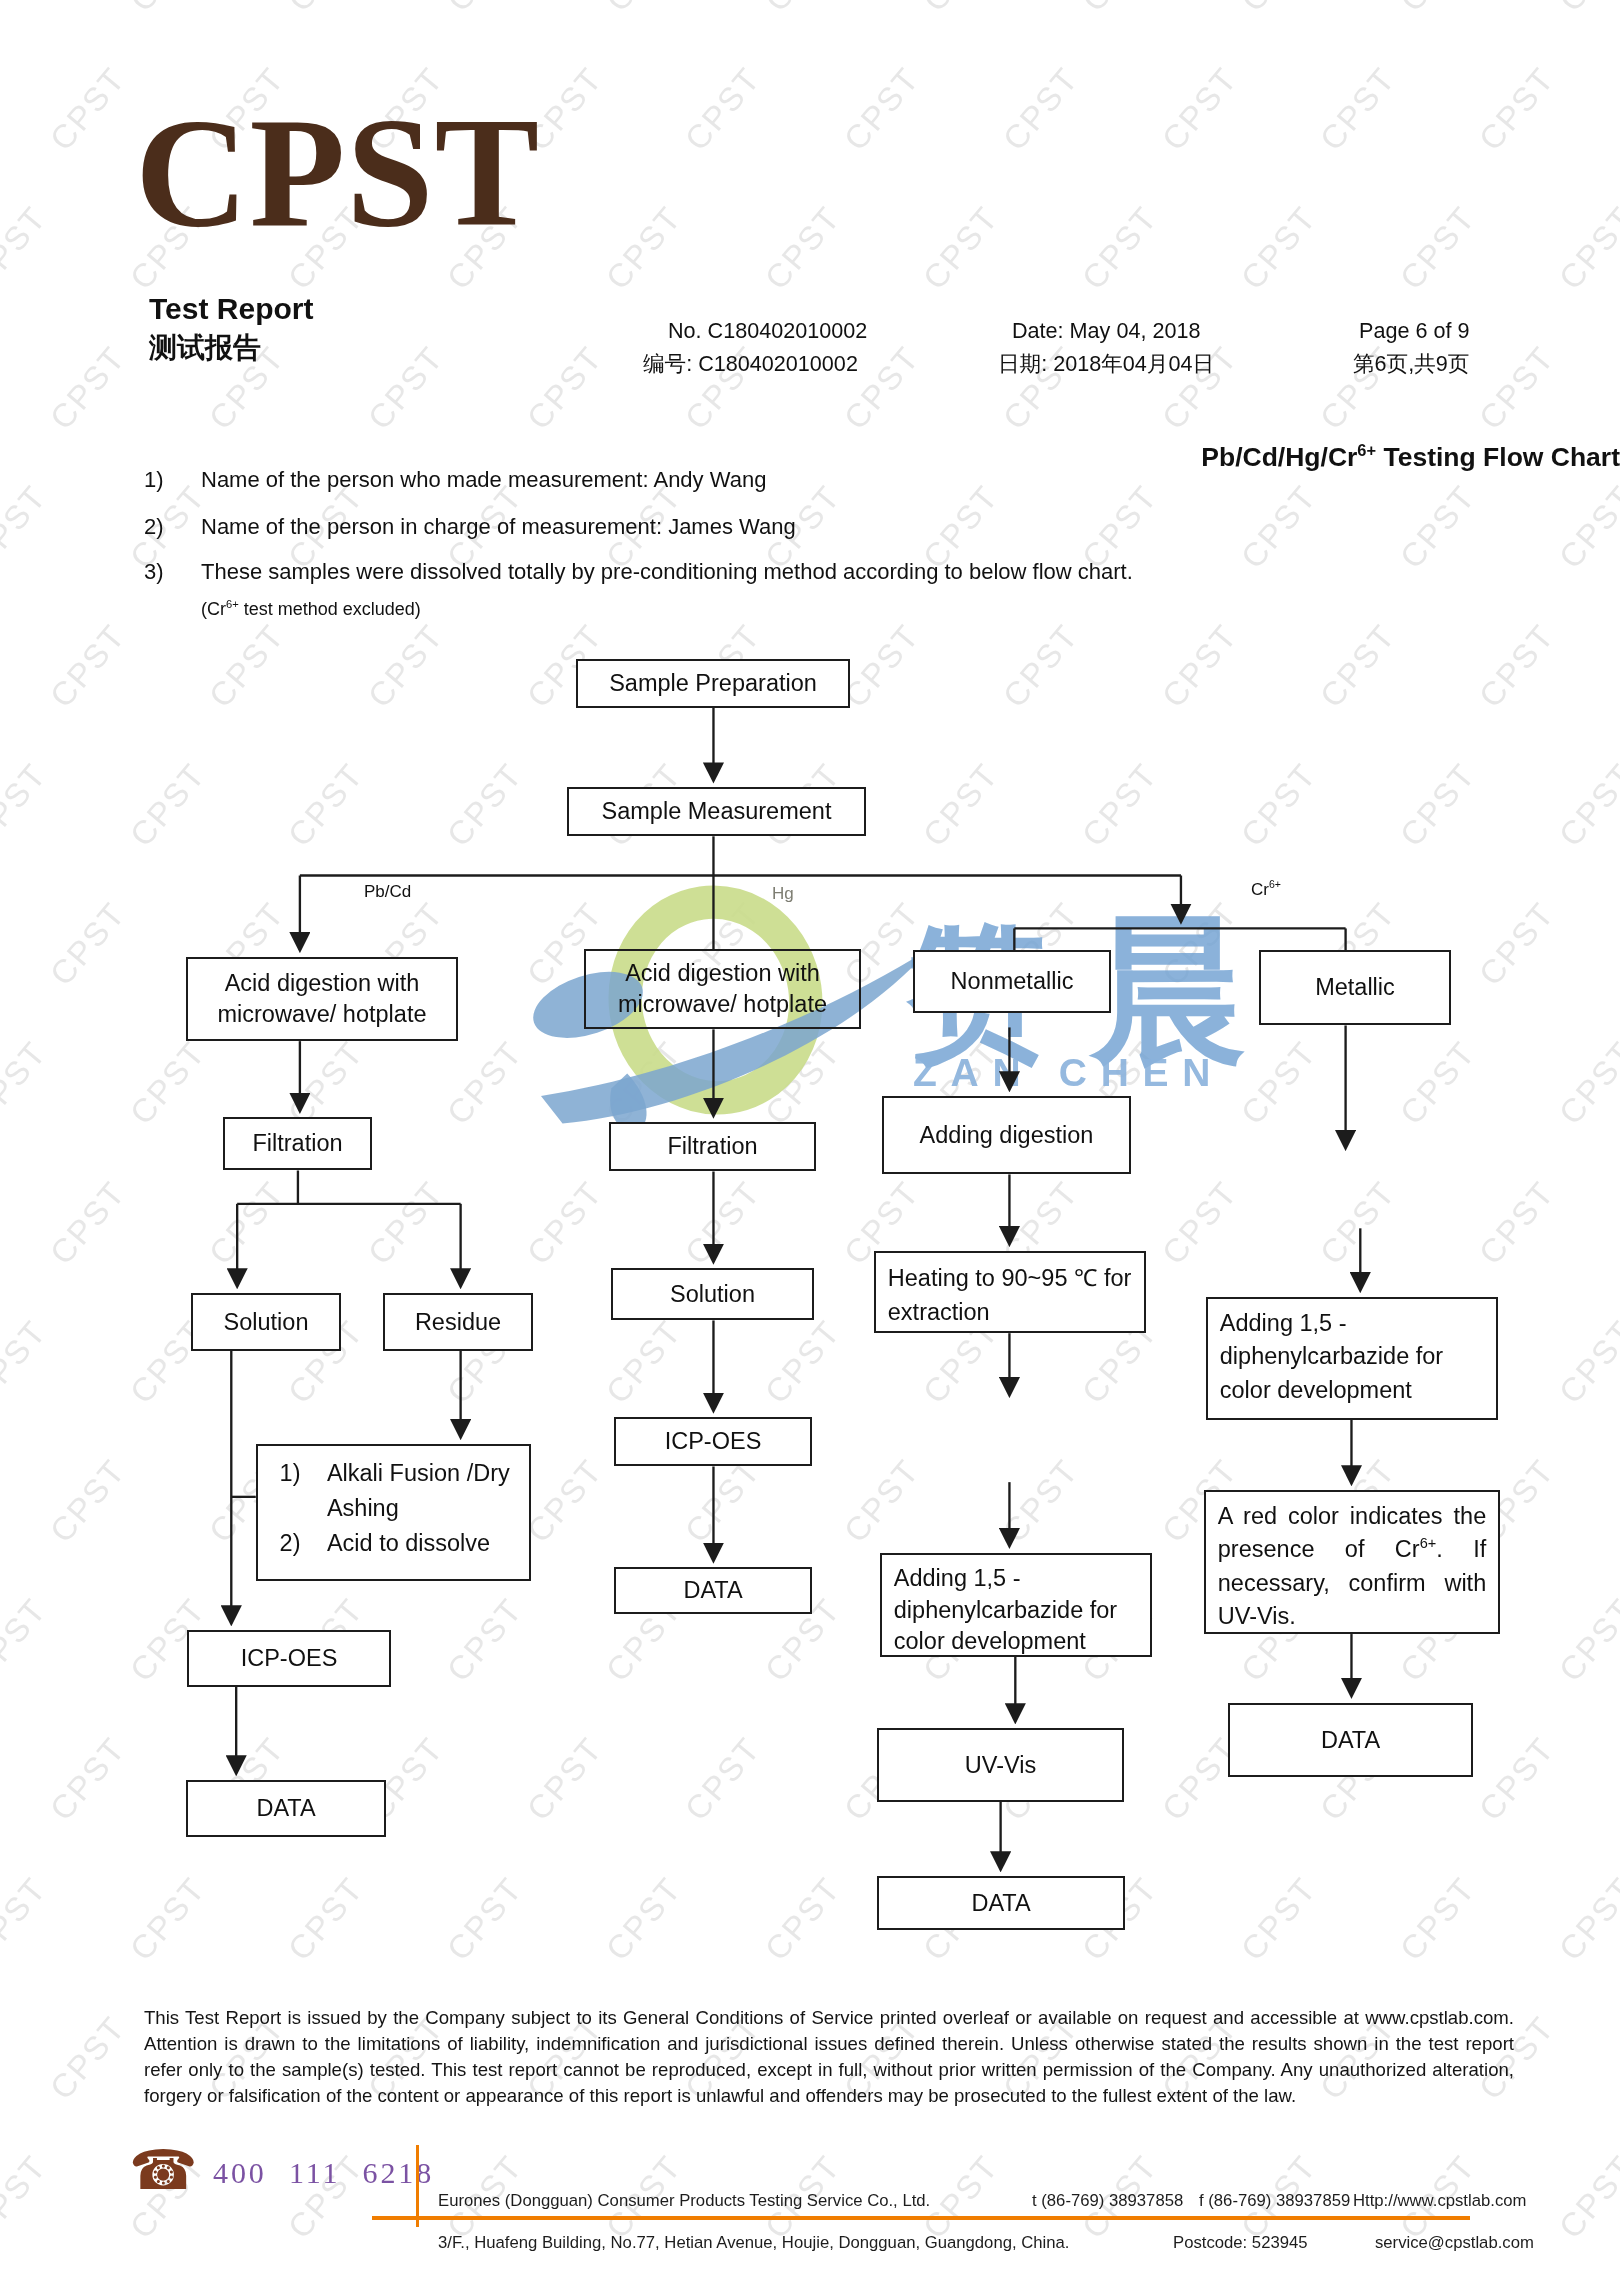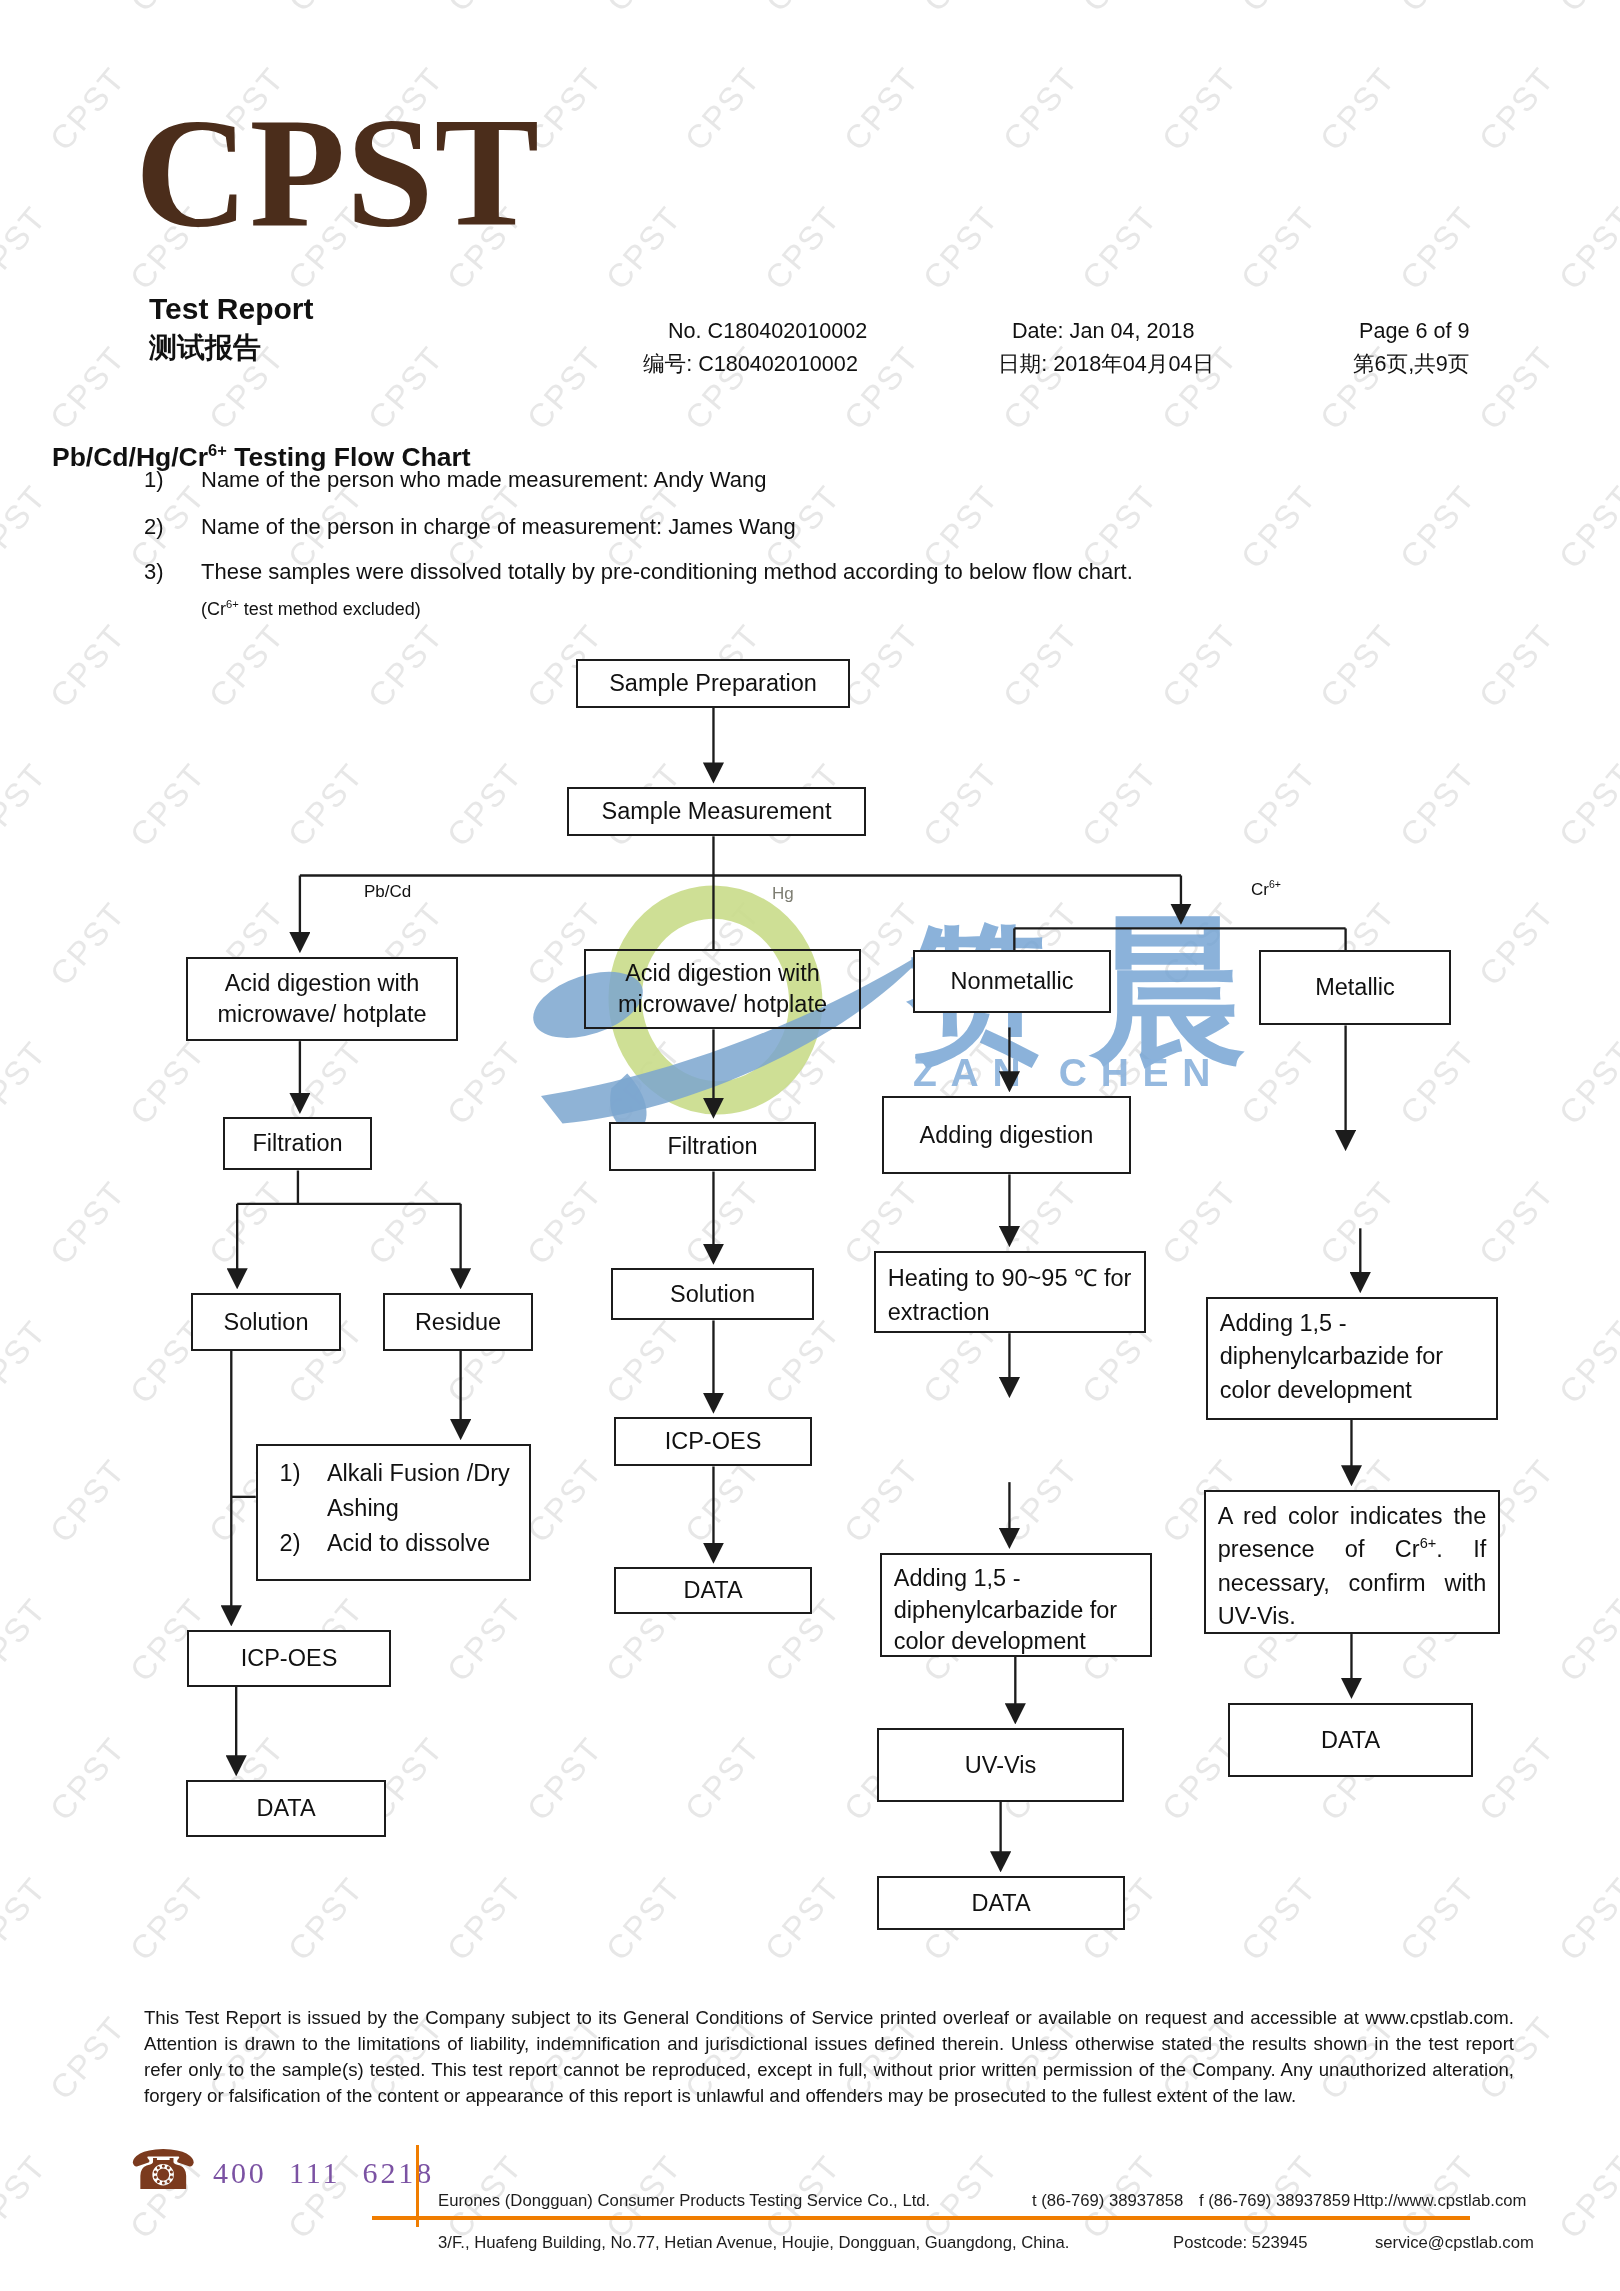--- a/index.html
+++ b/index.html
@@ -44,21 +44,21 @@
   sup{font-size:0.62em;}
   
   .brand{
     position:absolute;left:135px;top:94px;z-index:4;
     font-family:"Liberation Serif",serif;font-weight:bold;
     font-size:157px;line-height:1;color:#4b2d1b;letter-spacing:1px;
   }
   .report-title-en{position:absolute;left:149px;top:292px;z-index:4;font-size:30px;font-weight:bold;}
   .report-title-zh{position:absolute;left:149px;top:329px;z-index:4;font-size:28px;font-weight:bold;}
   .hdr{position:absolute;z-index:4;font-size:21.6px;white-space:nowrap;}
-  .doc-title{position:absolute;left:52px;top:441px;width:1568px;text-align:left;z-index:4;font-size:26.5px;font-weight:bold;}
+  .doc-title{position:absolute;left:52px;top:441px;width:1568px;text-align:right;z-index:4;font-size:26.5px;font-weight:bold;}
   .note{position:absolute;z-index:4;display:flex;font-size:22px;white-space:nowrap;}
   .note .n-num{width:57px;}
   .note-cont{position:absolute;z-index:4;font-size:18px;}
   .blabel{position:absolute;z-index:4;font-size:17px;white-space:nowrap;margin-left:48px;}
   
   .disclaimer{
     position:absolute;left:144px;top:2005px;width:1370px;z-index:4;
     font-size:18.6px;line-height:26px;text-align:justify;color:#141414;
   }
   .phone-icon{position:absolute;left:129px;top:2143px;z-index:4;font-size:55px;color:#7b3a1e;line-height:1;}
@@ -319,21 +319,21 @@
     <line x1="1379" y1="1448" x2="1379" y2="1513" marker-end="url(#arr)"></line>
     <line x1="1379" y1="1667" x2="1379" y2="1730" marker-end="url(#arr)"></line>
   </svg>
 
   <div class="brand">CPST</div>
   <div class="report-title-en">Test Report</div>
   <div class="report-title-zh">测试报告</div>
 
   <div class="hdr" style="left:668px;top:318px;">No. C180402010002</div>
   <div class="hdr" style="left:643px;top:349px;">编号: C180402010002</div>
-  <div class="hdr" style="left:1012px;top:318px;">Date: Jan 04, 2018</div>
+  <div class="hdr" style="left:1012px;top:318px;">Date: May 04, 2018</div>
   <div class="hdr" style="left:998px;top:349px;">日期: 2018年04月04日</div>
   <div class="hdr" style="left:1359px;top:318px;">Page 6 of 9</div>
   <div class="hdr" style="left:1353px;top:349px;">第6页,共9页</div>
 
   <div class="doc-title">
     <span>Pb/Cd/Hg/Cr</span><sup>6+</sup><span> Testing Flow Chart</span>
   </div>
 
   <div class="note" style="left:144px;top:467px;">
     <span class="n-num">1)</span>

